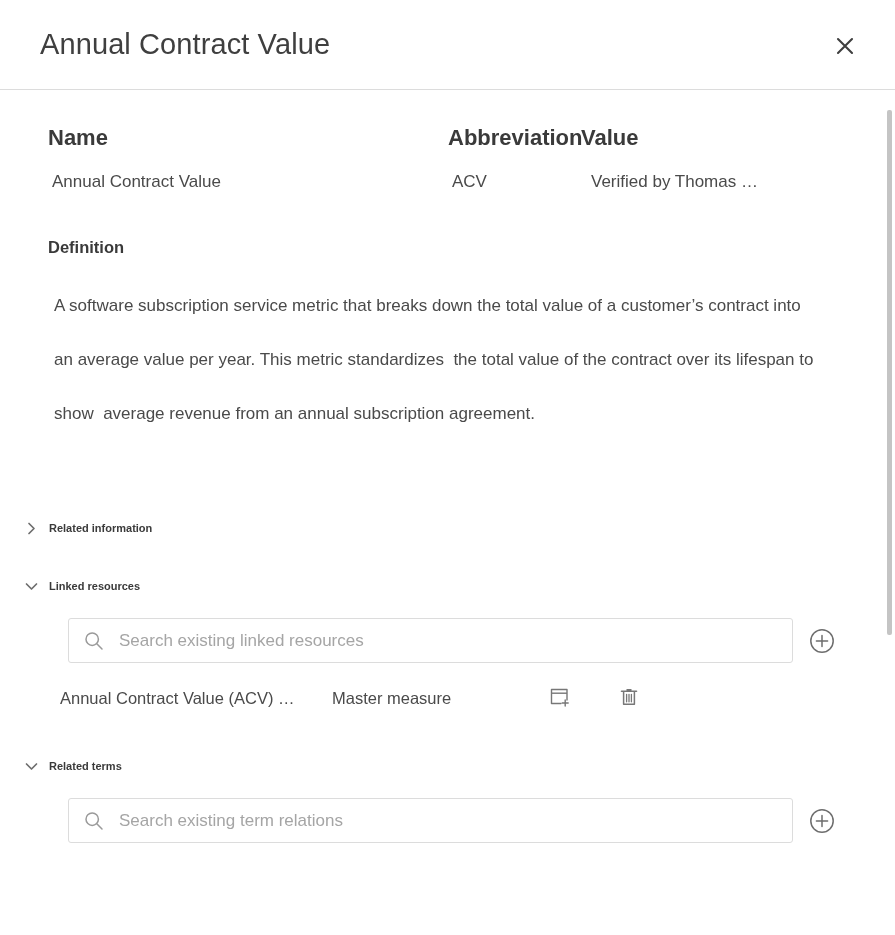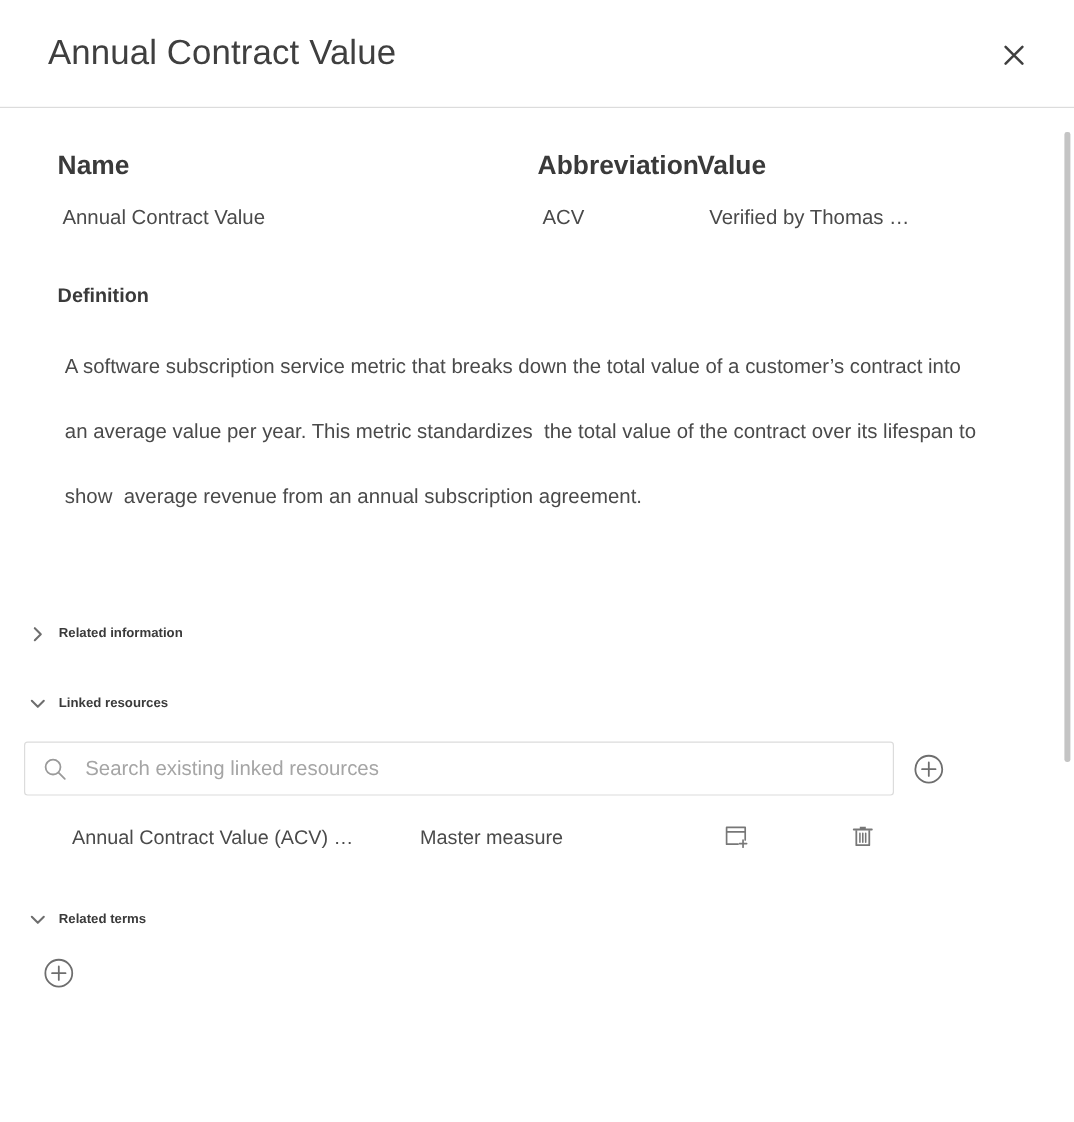--- a/index.html
+++ b/index.html
@@ -119,21 +119,21 @@
     margin-left: 7px;
     font-size: 11px;
     font-weight: bold;
     color: #3a3a3a;
   }
 
   
   .search-row {
     display: flex;
     align-items: center;
-    margin: 19px 0 0 20px;
+    margin: 19px 0 0 68px;
   }
   .search-box {
     width: 725px;
     height: 45px;
     border: 1px solid #dcdcdc;
     border-radius: 3px;
     background: #fff;
     display: flex;
     align-items: center;
     padding: 0 14px;
@@ -159,21 +159,20 @@
   }
 
   
   .resource-row {
     display: flex;
     align-items: center;
     margin: 14px 0 0 60px;
     height: 42px;
     font-size: 16.5px;
     color: #4a4a4a;
-    gap: 18px;
   }
   .res-title {
     width: 272px;
     white-space: nowrap;
     overflow: hidden;
   }
   .res-type { width: 168px; }
   .res-appicon {
     width: 24px; height: 24px;
     border-radius: 5px;
@@ -286,20 +285,29 @@
   <div class="section-header" style="margin-top:34px;">
     <span class="chev">
       <svg width="13" height="13" viewBox="0 0 13 13">
         <path d="M1.5 4 L6.5 9 L11.5 4" stroke="#6e6e6e" stroke-width="1.7" fill="none" stroke-linecap="round" stroke-linejoin="round"></path>
       </svg>
     </span>
     <span class="section-label">Related terms</span>
   </div>
 
   <div class="search-row">
+    <div class="search-box">
+      <span class="search-icon">
+        <svg width="22" height="22" viewBox="0 0 22 22">
+          <circle cx="9.2" cy="9.2" r="6.2" stroke="#9a9a9a" stroke-width="1.5" fill="none"></circle>
+          <path d="M13.8 13.8 L19 19" stroke="#9a9a9a" stroke-width="1.5" stroke-linecap="round"></path>
+        </svg>
+      </span>
+      <input class="search-input" type="text" placeholder="Search existing term relations" style="">
+    </div>
     <span class="add-btn">
       <svg width="26" height="26" viewBox="0 0 26 26">
         <circle cx="13" cy="13" r="11.2" stroke="#6e6e6e" stroke-width="1.5" fill="none"></circle>
         <path d="M13 7.4 L13 18.6 M7.4 13 L18.6 13" stroke="#6e6e6e" stroke-width="1.5" stroke-linecap="round"></path>
       </svg>
     </span>
   </div>
 
   <div class="scrollbar-track">
     <div class="scrollbar-thumb"></div>

